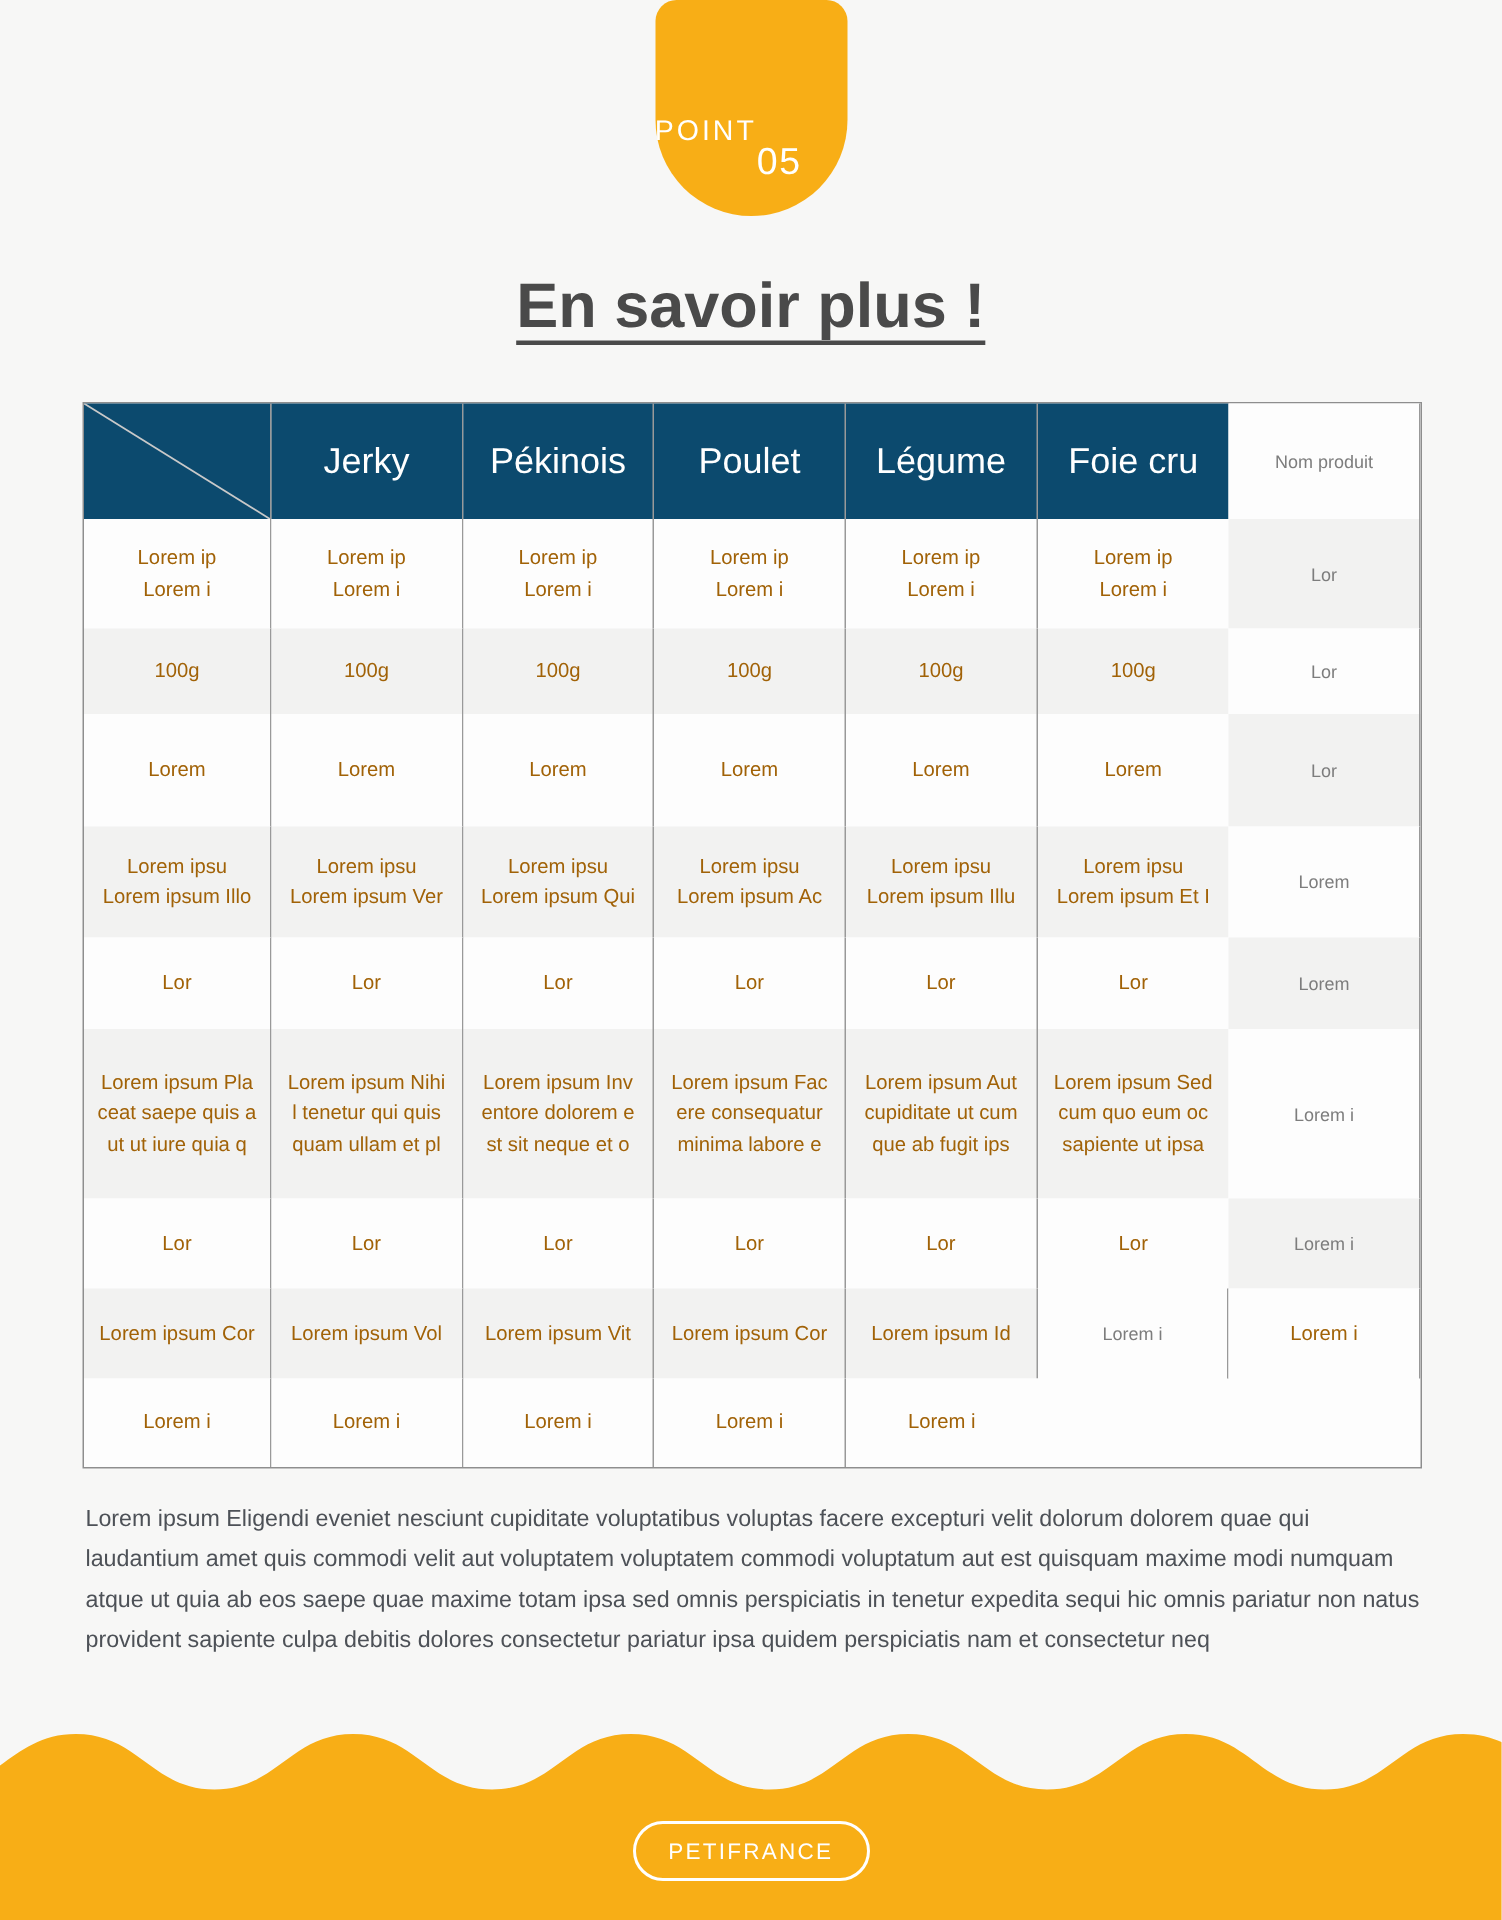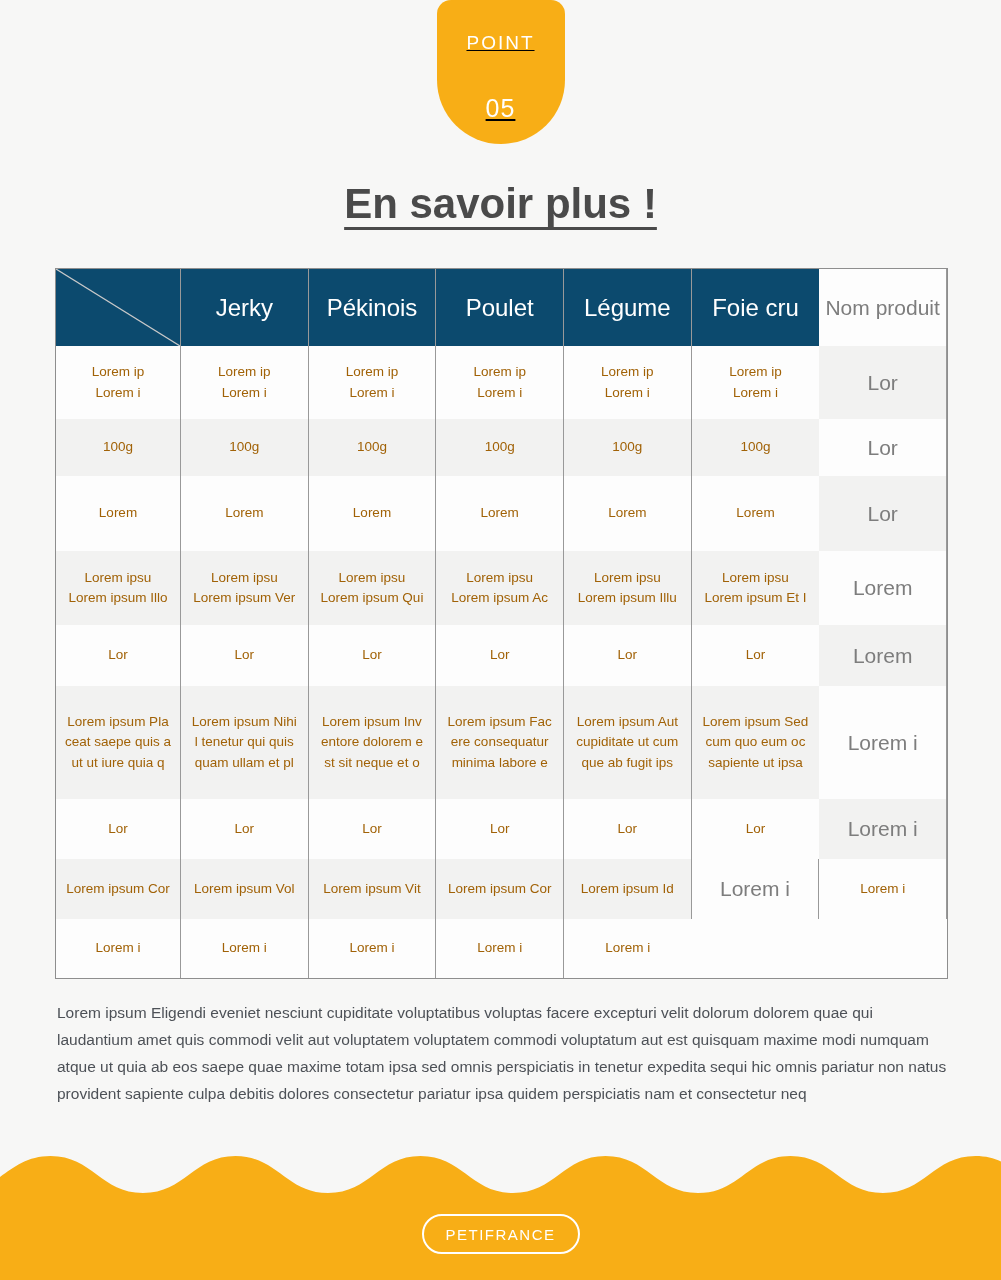--- a/index.html
+++ b/index.html
@@ -6,22 +6,22 @@
   body{
     width:1001px;height:1280px;position:relative;overflow:hidden;
     background:#f7f7f6;
     font-family:"Liberation Sans", sans-serif;
   }
   
   .badge{
     position:absolute;left:50%;top:0;transform:translateX(-50%);
     width:128px;height:144px;background:#f8ae16;
     border-radius:14px 14px 64px 64px;
-    display:flex;flex-direction:column;align-items:center;
-    padding-top:32px;box-sizing:border-box;text-decoration:underline;
+    display:flex;flex-direction:row;align-items:center;
+    padding-top:32px;box-sizing:border-box;
   }
   .badge-label{color:#fff;font-size:19px;letter-spacing:2px;}
   .badge-number{color:#fff;font-size:25px;margin-top:40px;letter-spacing:1px;}
   
   .title{
     position:absolute;top:180px;left:0;width:100%;
     text-align:center;margin:0;
     font-size:42px;font-weight:700;color:#4a4a4a;
     text-decoration:underline;text-decoration-thickness:2.5px;text-underline-offset:9px;
   }
@@ -38,21 +38,21 @@
   .cell{
     display:flex;align-items:center;justify-content:center;
     text-align:center;border-right:1px solid #999;
     box-sizing:border-box;padding:0 5px;
     white-space:pre-line;
   }
   .cell.last{border-right:none;}
   .cell.head{background:#0c4a6e;color:#fff;font-size:24px;padding:0 2px;}
   .cell.corner{position:relative;padding:0;}
   .cell.corner svg{position:absolute;inset:0;width:100%;height:100%;}
-  .cell.label{font-size:21px;color:#7d7d7d;}
+  .cell.label{font-size:12px;color:#7d7d7d;}
   .cell.value{font-size:13.5px;color:#a16207;line-height:1.5;}
   .even{background:#fdfdfd;}
   .odd{background:#f2f2f1;}
   
   .description{
     position:absolute;left:57px;top:999px;width:890px;margin:0;
     font-size:15.5px;line-height:27px;color:#4d5157;
   }
   
   .footer{position:absolute;left:0;bottom:0;width:1001px;height:150px;}

